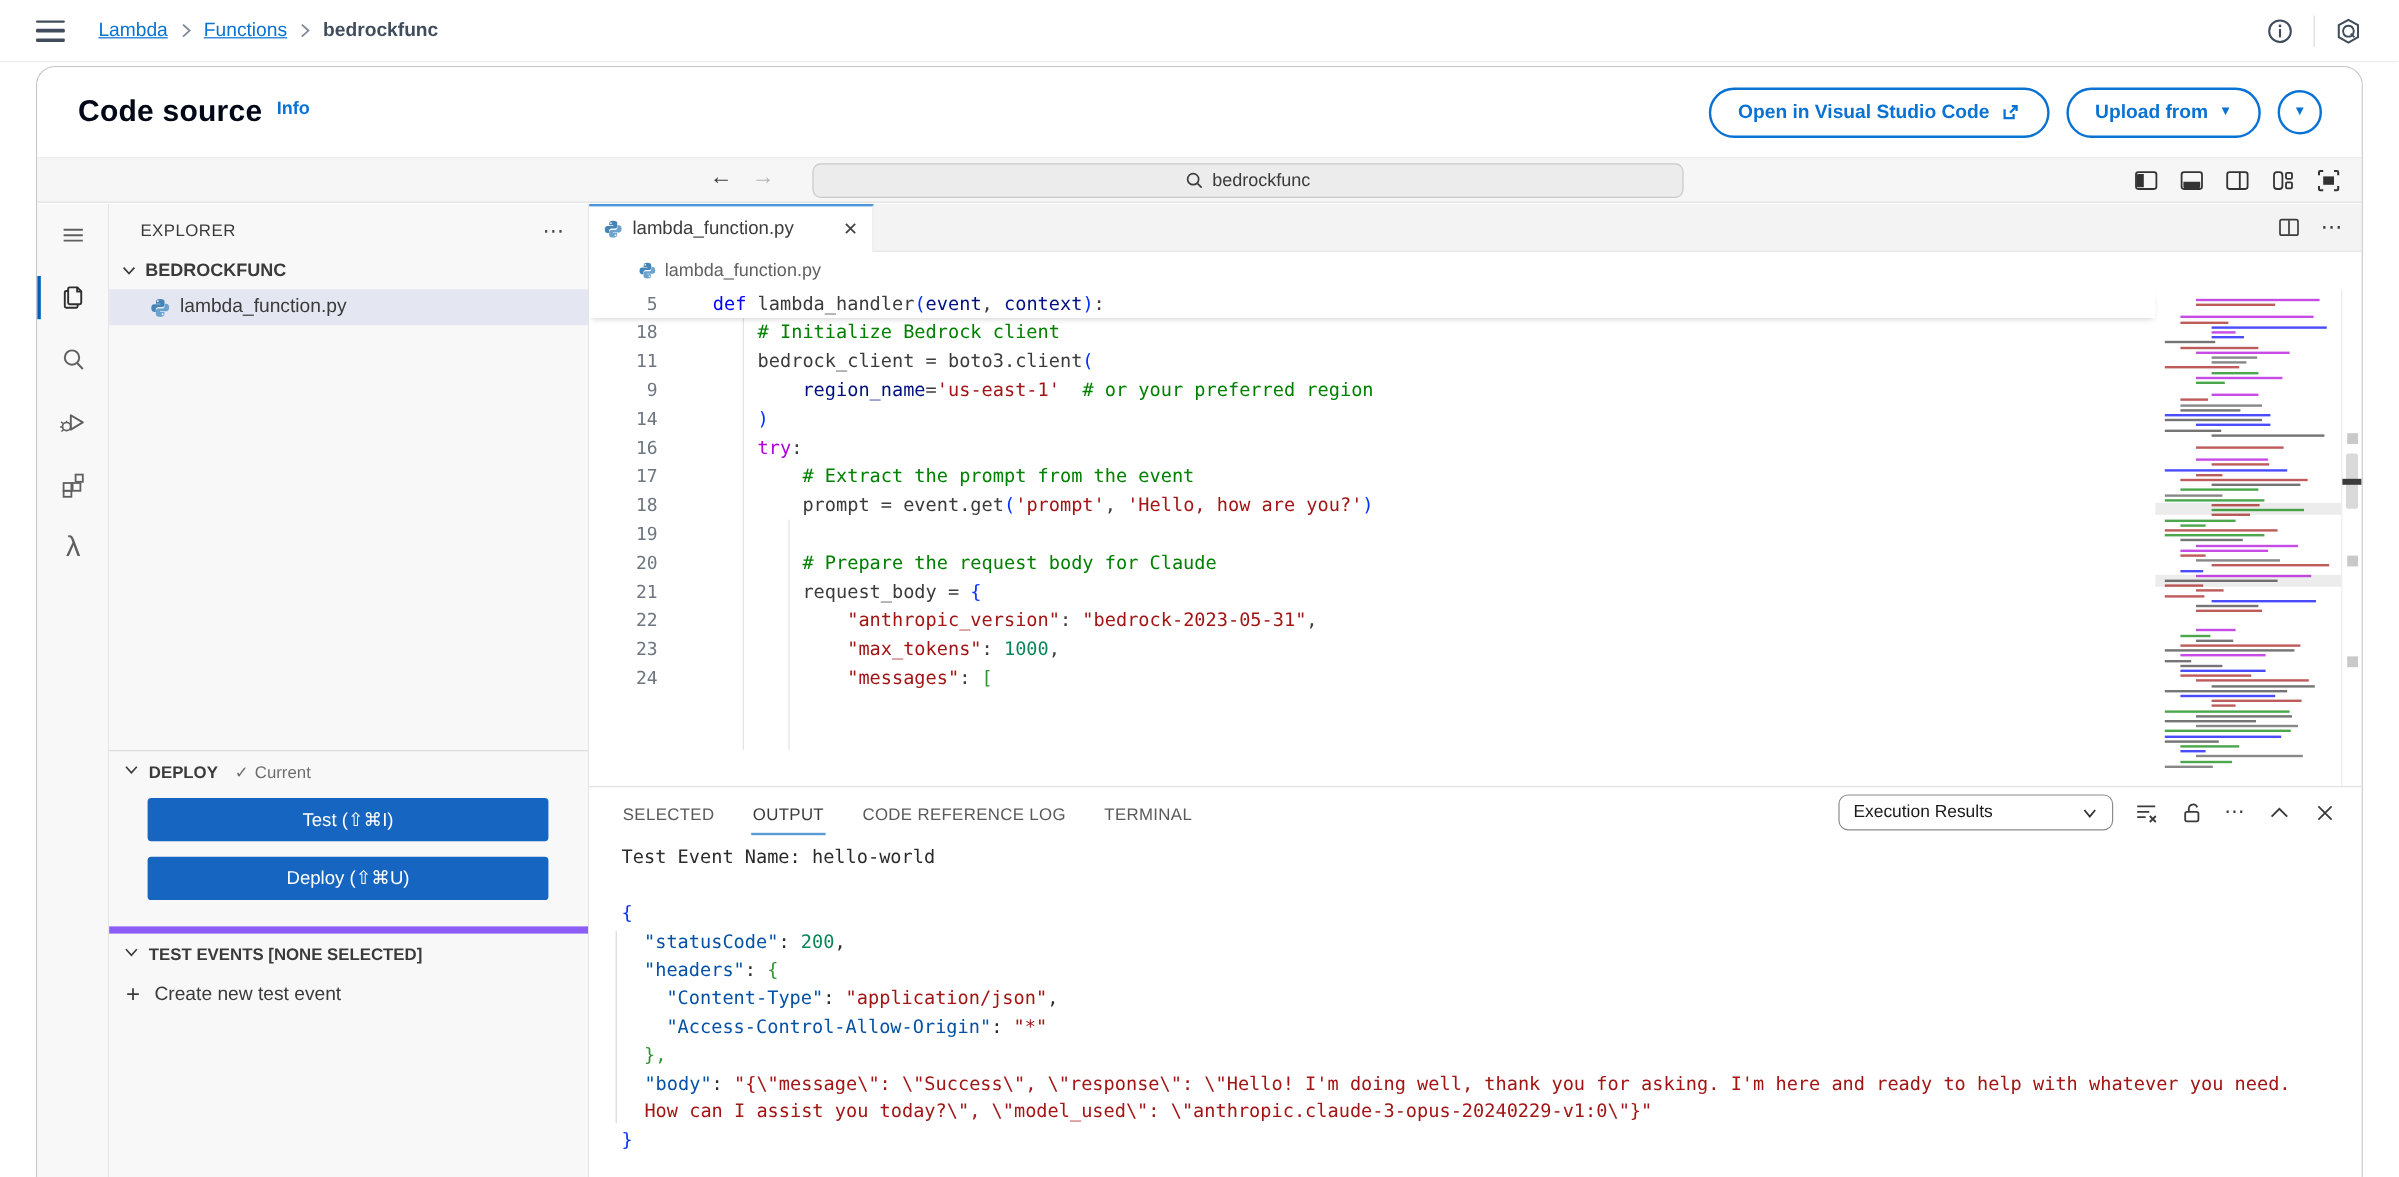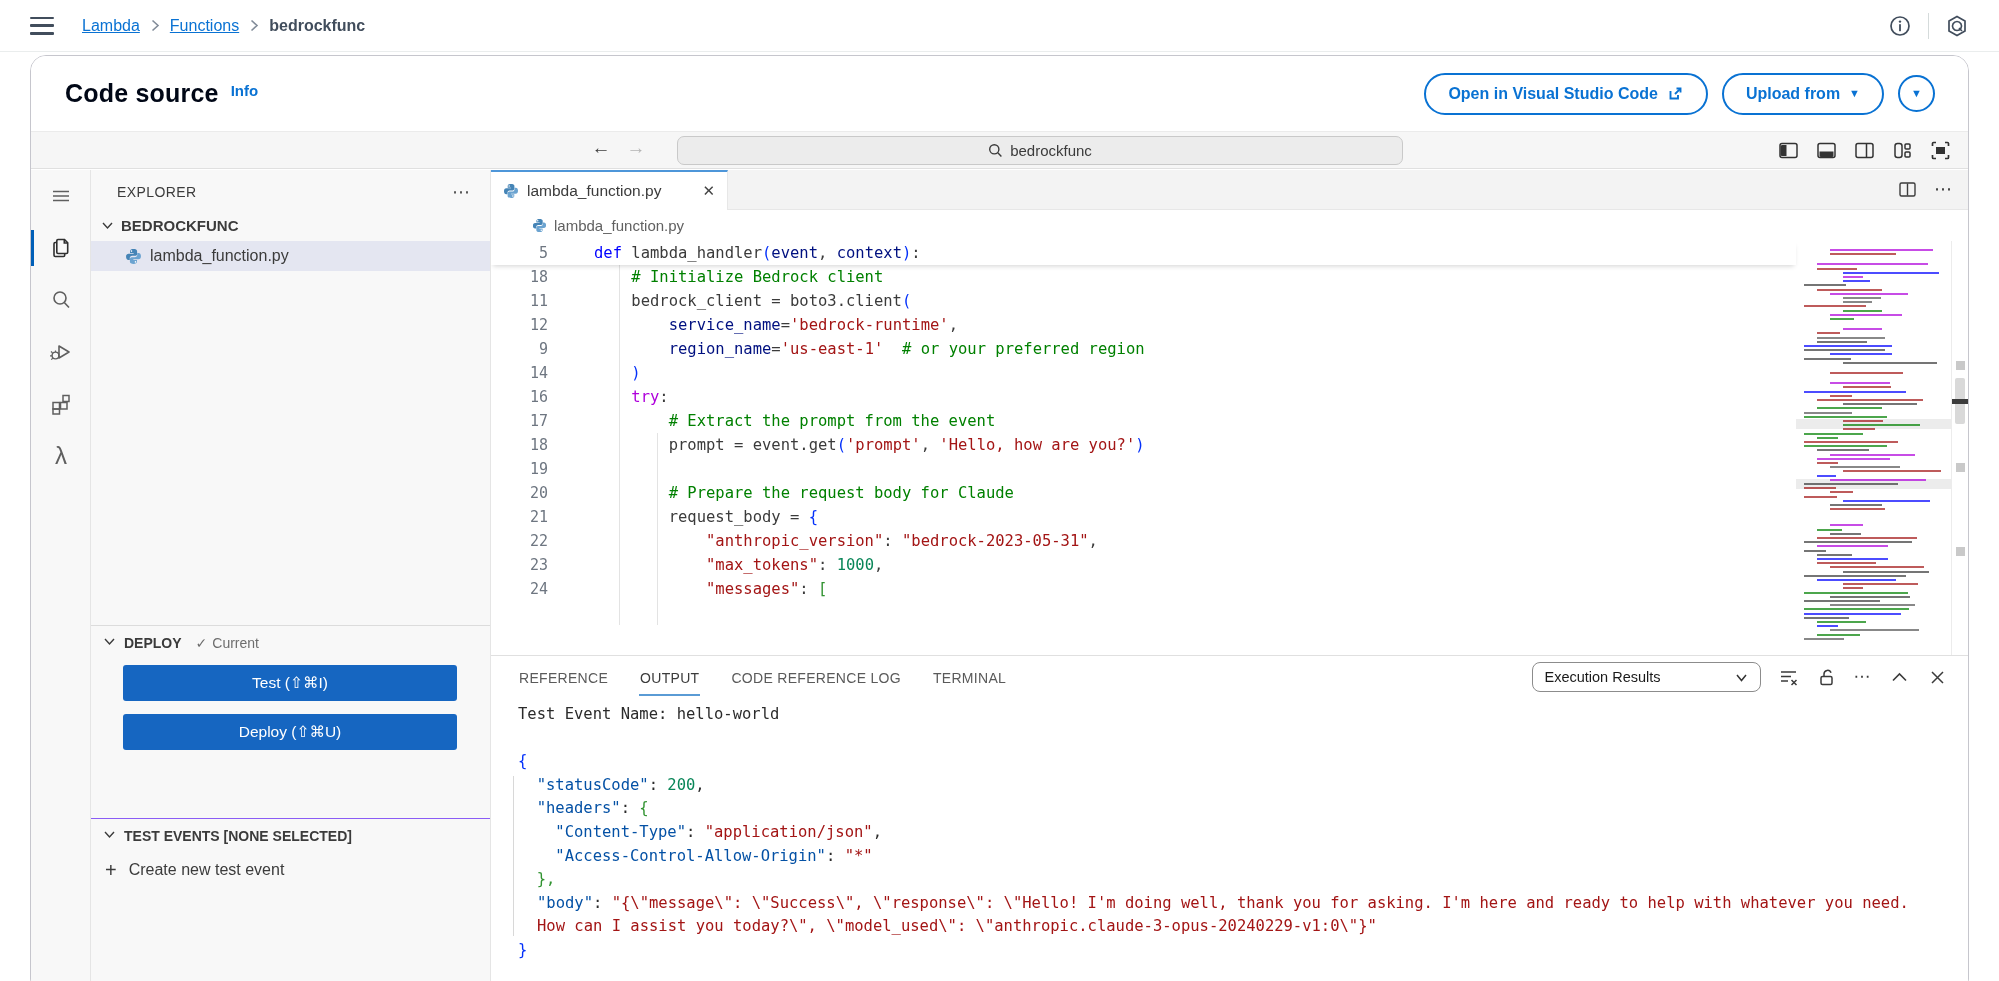--- a/index.html
+++ b/index.html
@@ -63,21 +63,21 @@
 .tree-file{display:flex;align-items:center;gap:8px;padding:6px 10px 6px 34px;background:#e4e6f1;font-size:16px;cursor:pointer}
 .chev{width:13px;height:13px;color:#3b3b3b;flex:none}
 .sb-section{position:absolute;left:0;width:100%}
 .sb-sec-deploy{top:455px;border-top:1px solid #dcdcdc}
 .sb-sec-head{display:flex;align-items:flex-start;gap:8px;padding:9px 12px 8px 12px;font-size:14px;font-weight:700;color:#3b3b3b}
 .sb-status{color:#6e6e6e;font-weight:400;display:flex;align-items:center;gap:5px;margin-left:6px}
 .check{color:#6e6e6e;font-size:14px}
 .vsc-btn{display:block;width:334px;margin:0 0 0 32px;height:36px;background:var(--deploy-blue);
   color:#fff;border:none;border-radius:3px;font-size:15.5px;cursor:pointer;font-family:"Liberation Sans",sans-serif}
 .vsc-btn + .vsc-btn{margin-top:13px}
-.sb-sec-events{top:648px;border-top:1px solid #8b5cf6}
+.sb-sec-events{top:602px;border-top:6px solid #8b5cf6}
 .create-event{display:flex;align-items:center;gap:12px;padding:8px 12px 8px 14px;font-size:16px;color:#3b3b3b;cursor:pointer}
 .plus{font-size:20px;color:#3b3b3b;line-height:1;font-weight:400}
 
 
 .editor-col{flex:1;display:flex;flex-direction:column;position:relative;min-width:0}
 .tabbar{height:40px;background:#f3f3f3;border-bottom:1px solid #e7e7e7;display:flex;position:relative;flex:none}
 .tab{width:237px;background:#fff;border-top:2.5px solid #4e96d9;border-right:1px solid #e7e7e7;
   display:flex;align-items:center;gap:8px;padding:0 12px;font-size:15.5px;color:#3b3b3b;cursor:pointer;margin-bottom:-1px}
 .tab-close{margin-left:auto;font-size:15px;color:#444;cursor:pointer}
 .tabbar-right{position:absolute;right:14px;top:9px;display:flex;gap:16px;color:#3b3b3b}
@@ -349,21 +349,20 @@
 
         <div class="code-area">
           <div class="guide" style="left:128px;top:24px;height:360px"></div>
           <div class="guide" style="left:166px;top:192px;height:192px"></div>
           <div class="sticky">
               <div class="sticky-line" id="sticky-line"><div class="code-line"><span class="gutter">5</span><span class="ltext"><span class="tok tok-kw">def </span><span class="tok tok-plain">lambda_handler</span><span class="tok tok-brace1">(</span><span class="tok tok-param">event</span><span class="tok tok-plain">, </span><span class="tok tok-param">context</span><span class="tok tok-brace1">)</span><span class="tok tok-plain">:</span></span></div></div>
             </div>
           <div class="code-lines" id="code-lines">
               <div class="code-line"><span class="gutter">18</span><span class="ltext"><span class="tok tok-plain">    </span><span class="tok tok-comment"># Initialize Bedrock client</span></span></div>
               <div class="code-line"><span class="gutter">11</span><span class="ltext"><span class="tok tok-plain">    bedrock_client = boto3.client</span><span class="tok tok-brace1">(</span></span></div>
-              <div class="code-line"><span class="gutter">12</span><span class="ltext"><span class="tok tok-plain">        </span><span class="tok tok-param">service_name</span><span class="tok tok-plain">=</span><span class="tok tok-str">'bedrock-runtime'</span><span class="tok tok-plain">,</span></span></div>
               <div class="code-line"><span class="gutter">9</span><span class="ltext"><span class="tok tok-plain">        </span><span class="tok tok-param">region_name</span><span class="tok tok-plain">=</span><span class="tok tok-str">'us-east-1'</span><span class="tok tok-plain">  </span><span class="tok tok-comment"># or your preferred region</span></span></div>
               <div class="code-line"><span class="gutter">14</span><span class="ltext"><span class="tok tok-plain">    </span><span class="tok tok-brace1">)</span></span></div>
               <div class="code-line"><span class="gutter">16</span><span class="ltext"><span class="tok tok-plain">    </span><span class="tok tok-ctrl">try</span><span class="tok tok-plain">:</span></span></div>
               <div class="code-line"><span class="gutter">17</span><span class="ltext"><span class="tok tok-plain">        </span><span class="tok tok-comment"># Extract the prompt from the event</span></span></div>
               <div class="code-line"><span class="gutter">18</span><span class="ltext"><span class="tok tok-plain">        prompt = event.get</span><span class="tok tok-brace1">(</span><span class="tok tok-str">'prompt'</span><span class="tok tok-plain">, </span><span class="tok tok-str">'Hello, how are you?'</span><span class="tok tok-brace1">)</span></span></div>
               <div class="code-line"><span class="gutter">19</span><span class="ltext"></span></div>
               <div class="code-line"><span class="gutter">20</span><span class="ltext"><span class="tok tok-plain">        </span><span class="tok tok-comment"># Prepare the request body for Claude</span></span></div>
               <div class="code-line"><span class="gutter">21</span><span class="ltext"><span class="tok tok-plain">        request_body = </span><span class="tok tok-brace1">{</span></span></div>
               <div class="code-line"><span class="gutter">22</span><span class="ltext"><span class="tok tok-plain">            </span><span class="tok tok-str">"anthropic_version"</span><span class="tok tok-plain">: </span><span class="tok tok-str">"bedrock-2023-05-31"</span><span class="tok tok-plain">,</span></span></div>
               <div class="code-line"><span class="gutter">23</span><span class="ltext"><span class="tok tok-plain">            </span><span class="tok tok-str">"max_tokens"</span><span class="tok tok-plain">: </span><span class="tok tok-num">1000</span><span class="tok tok-plain">,</span></span></div>
@@ -463,21 +462,21 @@
             <div class="ov-mark" style="top:120px"></div>
             <div class="ov-dark" style="top:158px"></div>
             <div class="ov-mark" style="top:222px"></div>
             <div class="ov-mark" style="top:306px"></div>
           </div>
         </div>
 
         <div class="panel">
           <div class="panel-head">
             <div class="ptabs" id="panel-tabs">
-                <div class="ptab">REFERENCE</div>
+                <div class="ptab">SELECTED</div>
                 <div class="ptab active">OUTPUT</div>
                 <div class="ptab">CODE REFERENCE LOG</div>
                 <div class="ptab">TERMINAL</div>
               </div>
             <div class="phead-right">
               <div class="results-select">
                 <span>Execution Results</span>
                 <svg class="sel-caret" viewBox="0 0 13 13">
                     <path d="M2 4 L6.5 9.5 L11 4" fill="none" stroke="#333" stroke-width="1.5"></path>
                   </svg>

